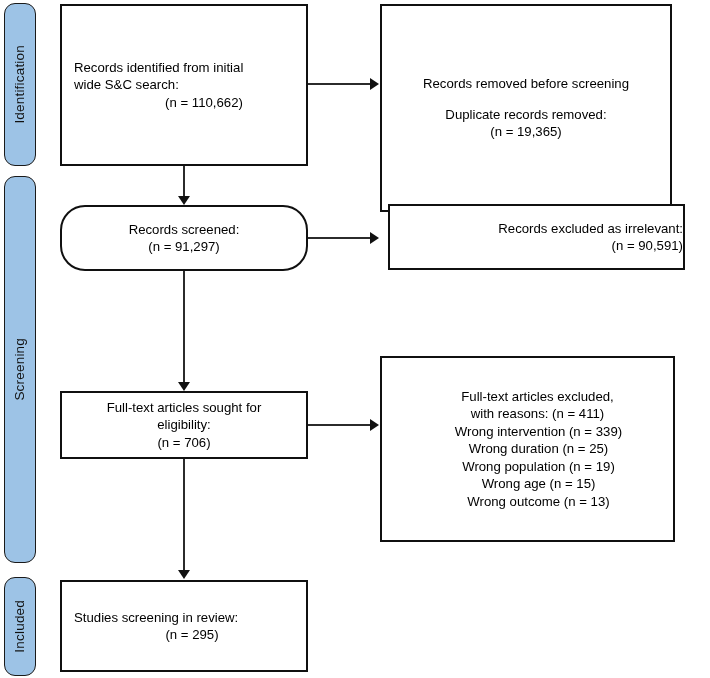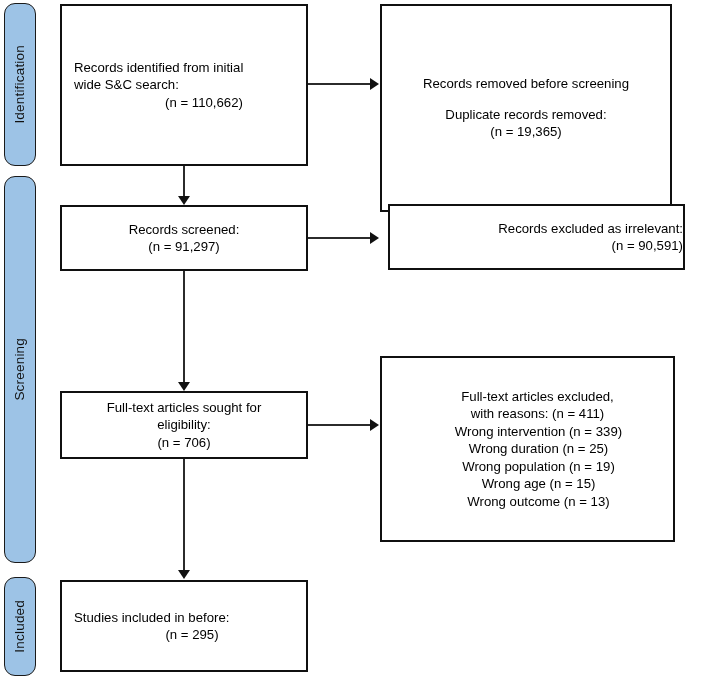--- a/index.html
+++ b/index.html
@@ -121,21 +121,21 @@
     <div class="box-text center-line" style="padding-left:40px;">(n = 110,662)</div>
   </div>
 
   <div class="node-box" style="left:380px; top:4px; width:292px; height:208px;">
     <div class="box-text center-line">Records removed before screening</div>
     <div class="gap-line"></div>
     <div class="box-text center-line">Duplicate records removed:</div>
     <div class="box-text center-line">(n = 19,365)</div>
   </div>
 
-  <div class="node-box" style="left:60px; top:205px; width:248px; height:66px;">
+  <div class="node-box" style="left:60px; top:205px; width:248px; height:66px;border-radius:25px;">
     <div class="box-text center-line">Records screened:</div>
     <div class="box-text center-line">(n = 91,297)</div>
   </div>
 
   <div class="node-box" style="left:388px; top:204px; width:297px; height:66px;align-items:flex-end;">
     <div class="box-text center-line">Records excluded as irrelevant:</div>
     <div class="box-text center-line">(n = 90,591)</div>
   </div>
 
   <div class="node-box" style="left:60px; top:391px; width:248px; height:68px;">
@@ -148,17 +148,17 @@
     <div class="box-text pad-left-20">Full-text articles excluded,</div>
     <div class="box-text pad-left-20">with reasons: (n = 411)</div>
     <div class="box-text pad-left-20 indent">Wrong intervention (n = 339)</div>
     <div class="box-text pad-left-20 indent">Wrong duration (n = 25)</div>
     <div class="box-text pad-left-20 indent">Wrong population (n = 19)</div>
     <div class="box-text pad-left-20 indent">Wrong age (n = 15)</div>
     <div class="box-text pad-left-20 indent">Wrong outcome (n = 13)</div>
   </div>
 
   <div class="node-box" style="left:60px; top:580px; width:248px; height:92px;">
-    <div class="box-text pad-left">Studies included in before:</div>
+    <div class="box-text pad-left">Studies screening in review:</div>
     <div class="box-text center-line" style="padding-left:16px;">(n = 295)</div>
   </div>
 
 </div>
 
 </body></html>

